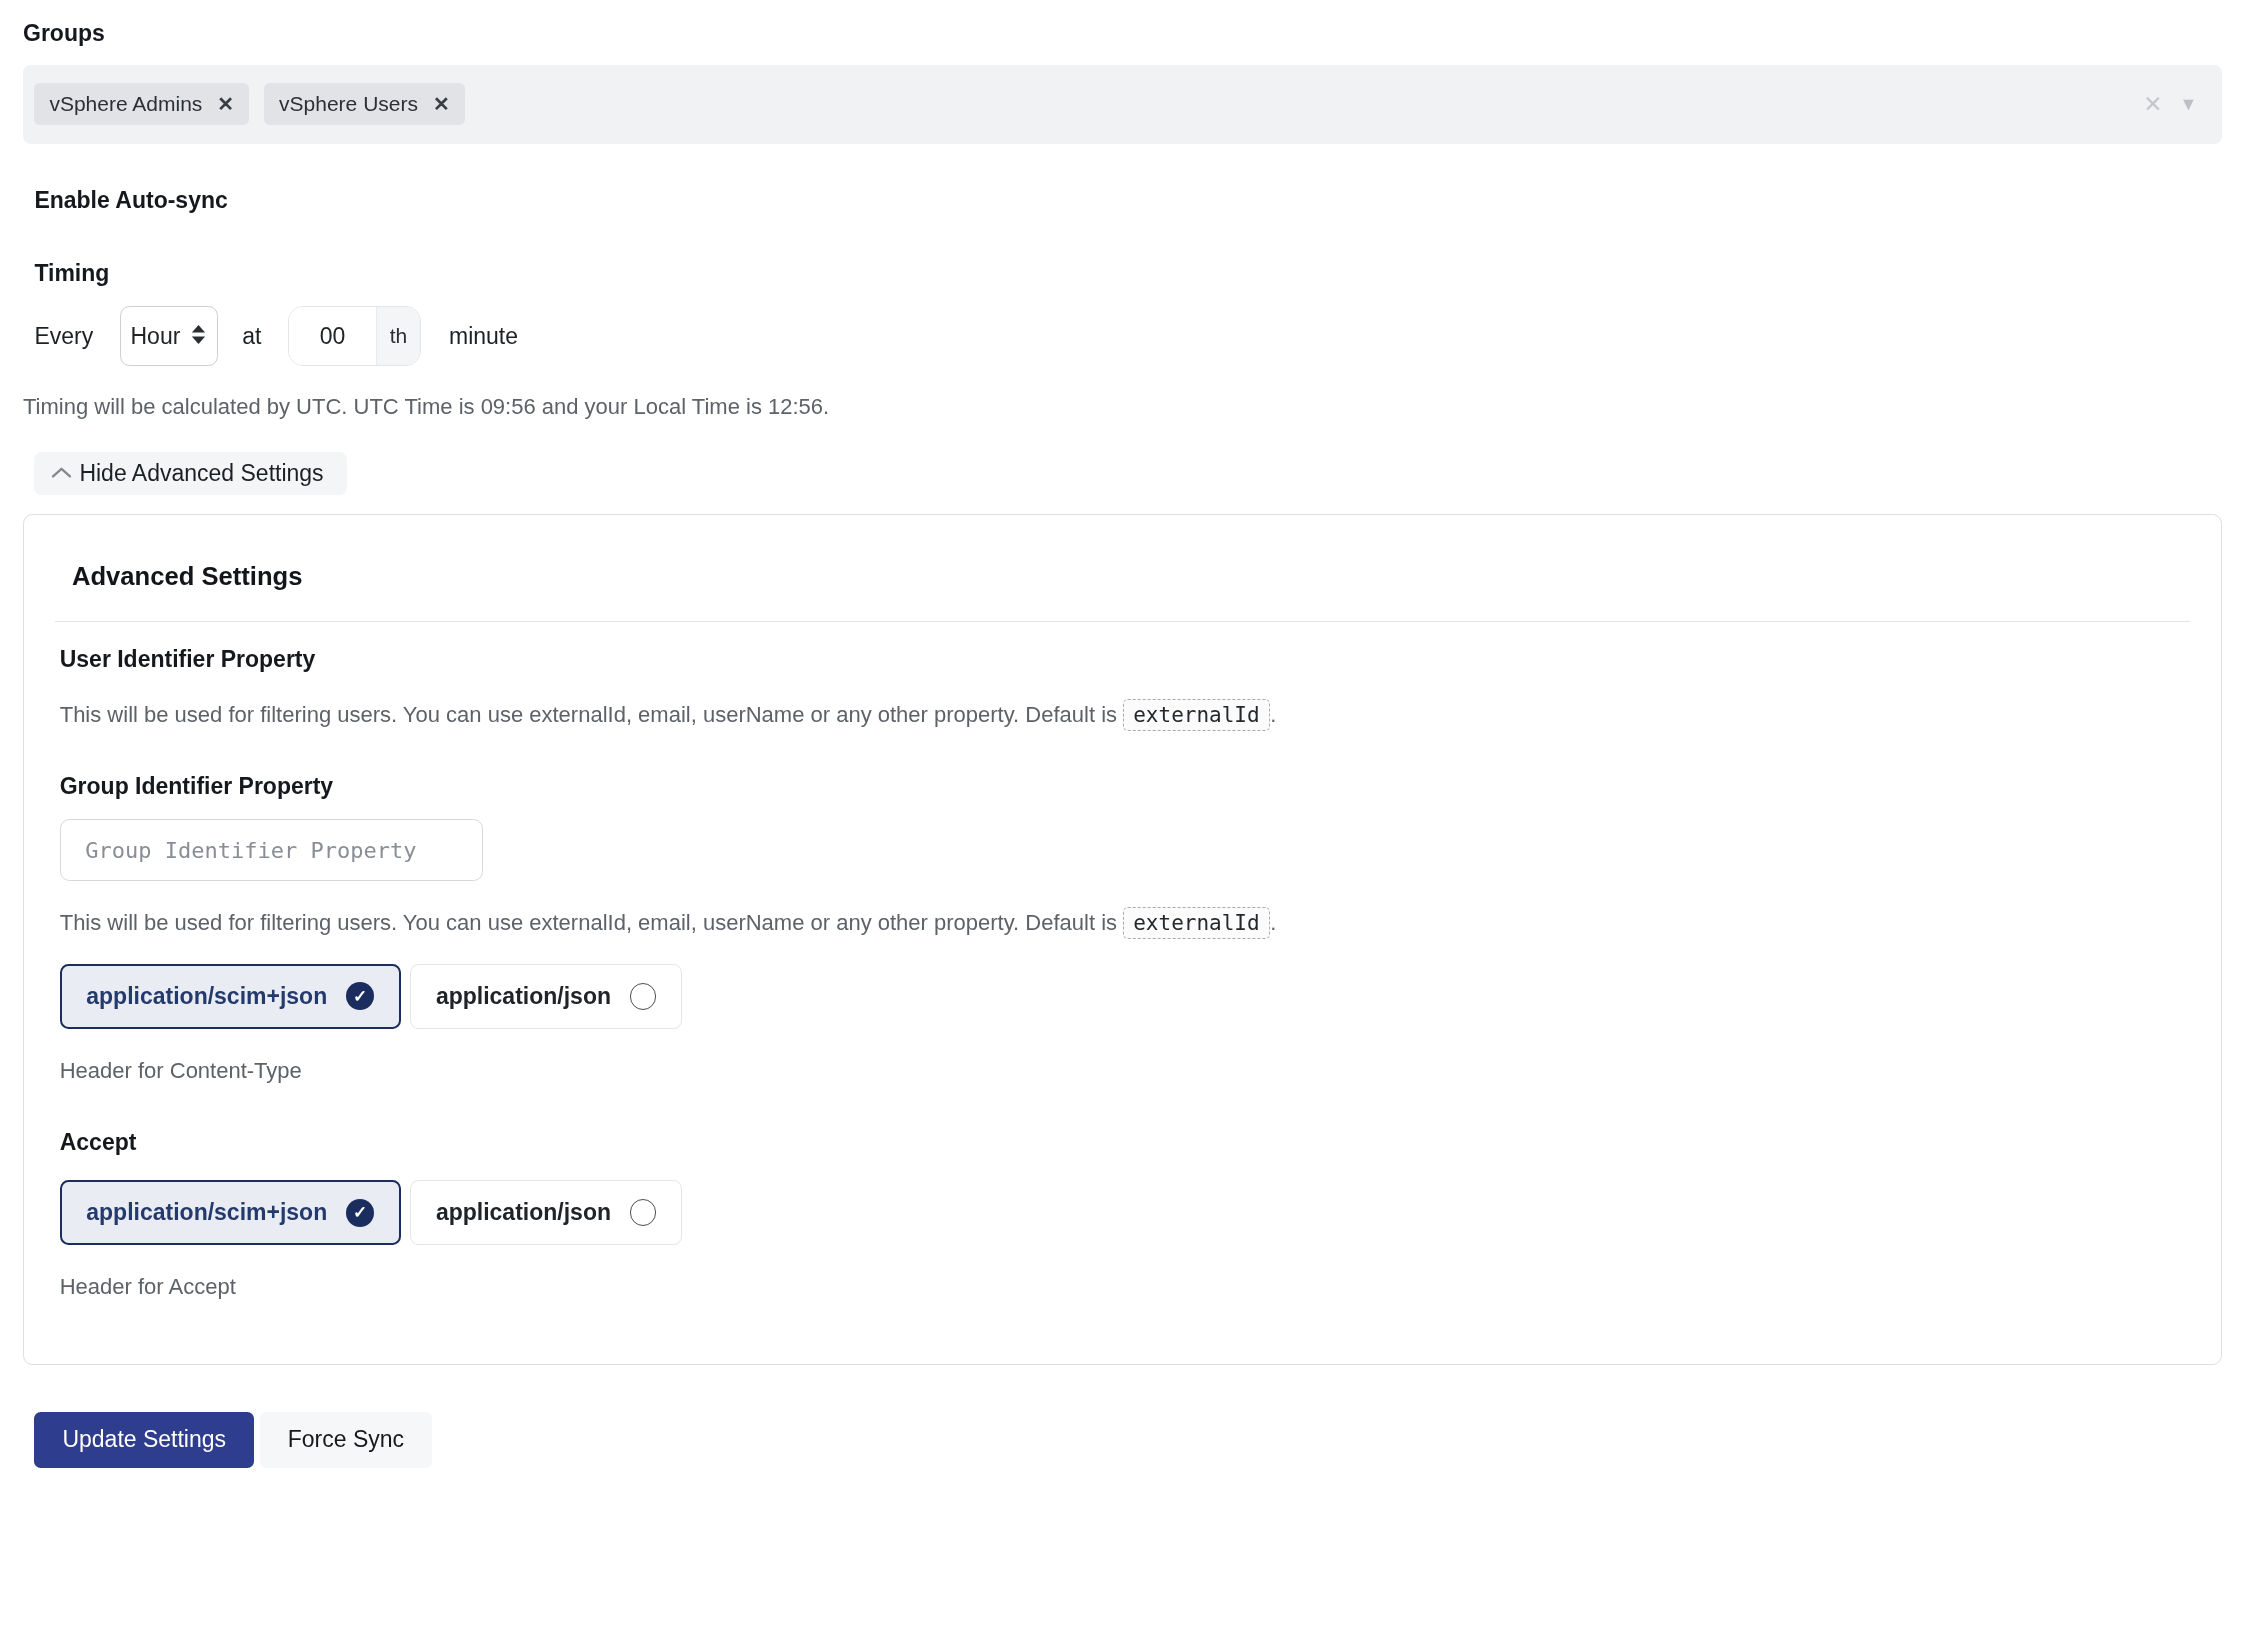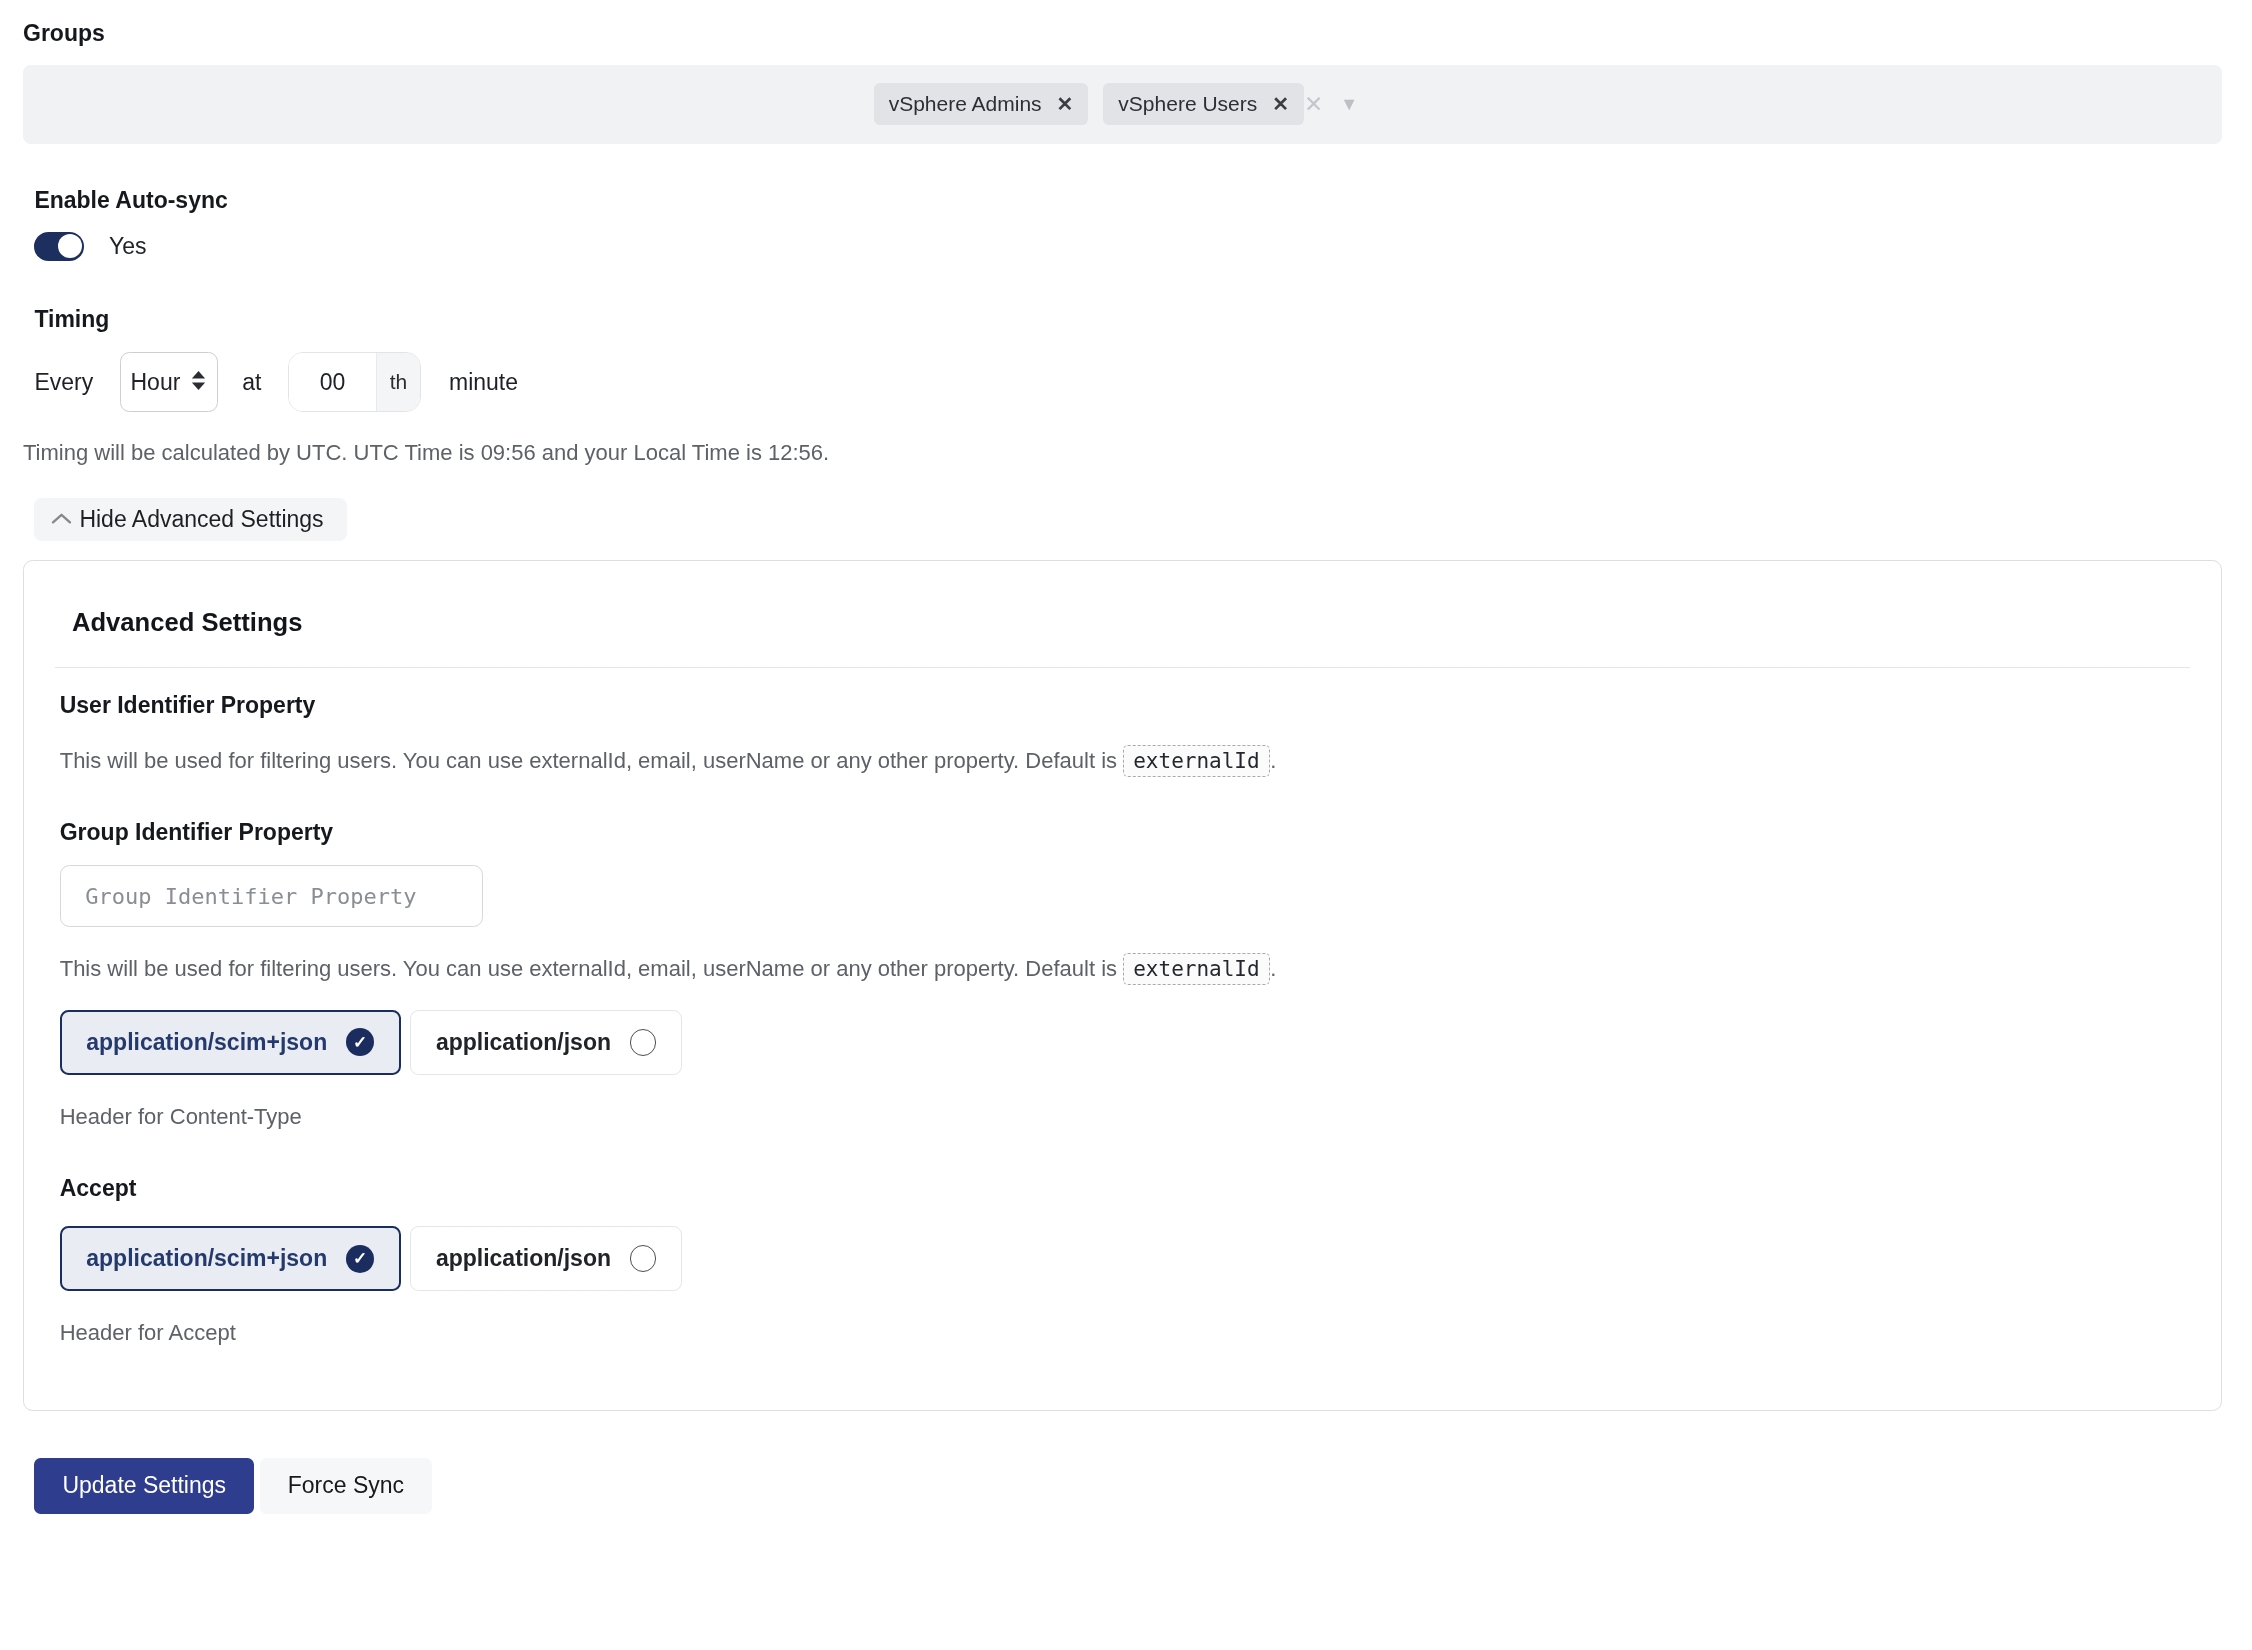--- a/index.html
+++ b/index.html
@@ -14,21 +14,21 @@
 
   .section-label {
     font-size: 23px; font-weight: 600; color: #15181c; line-height: 1.25;
   }
 
   
   .multiselect {
     margin-top: 17px;
     width: 2199px; height: 79px;
     background: #f1f2f4; border-radius: 7.6px;
-    display: flex; align-items: center; justify-content: center;
+    display: flex; align-items: center; justify-content: space-between;
     padding: 0 24.6px 0 11.4px;
   }
   .chips { display: flex; gap: 15px; }
   .chip {
     background: #e2e3e7; border-radius: 5.7px; height: 42px;
     display: flex; align-items: center; gap: 15px; padding: 0 15px;
     font-size: 21px; color: #2c3035;
   }
   .chip-x { font-size: 20px; color: #3a3e43; cursor: pointer; font-weight: 600; }
   .ms-icons { display: flex; align-items: center; gap: 17px; }
@@ -166,26 +166,20 @@
       </span>
     </div>
     <div class="ms-icons">
       <span class="ms-clear">✕</span>
       <span class="ms-caret">▼</span>
     </div>
   </div>
 
   
   <div class="section-label autosync-label">Enable Auto-sync</div>
-  <div class="toggle-row">
-    <div class="toggle">
-      <div class="knob"></div>
-    </div>
-    <span class="toggle-state">Yes</span>
-  </div>
 
   
   <div class="section-label timing-label">Timing</div>
   <div class="timing-row">
     <span class="timing-text">Every</span>
     <div class="unit-select">
       <span class="unit-value">Hour</span>
       <span class="sort-arrows">
         <svg width="17" height="23" viewBox="0 0 18 24">
           <path d="M2 10 L9 2 L16 10 Z" fill="#2a2e33"></path>

